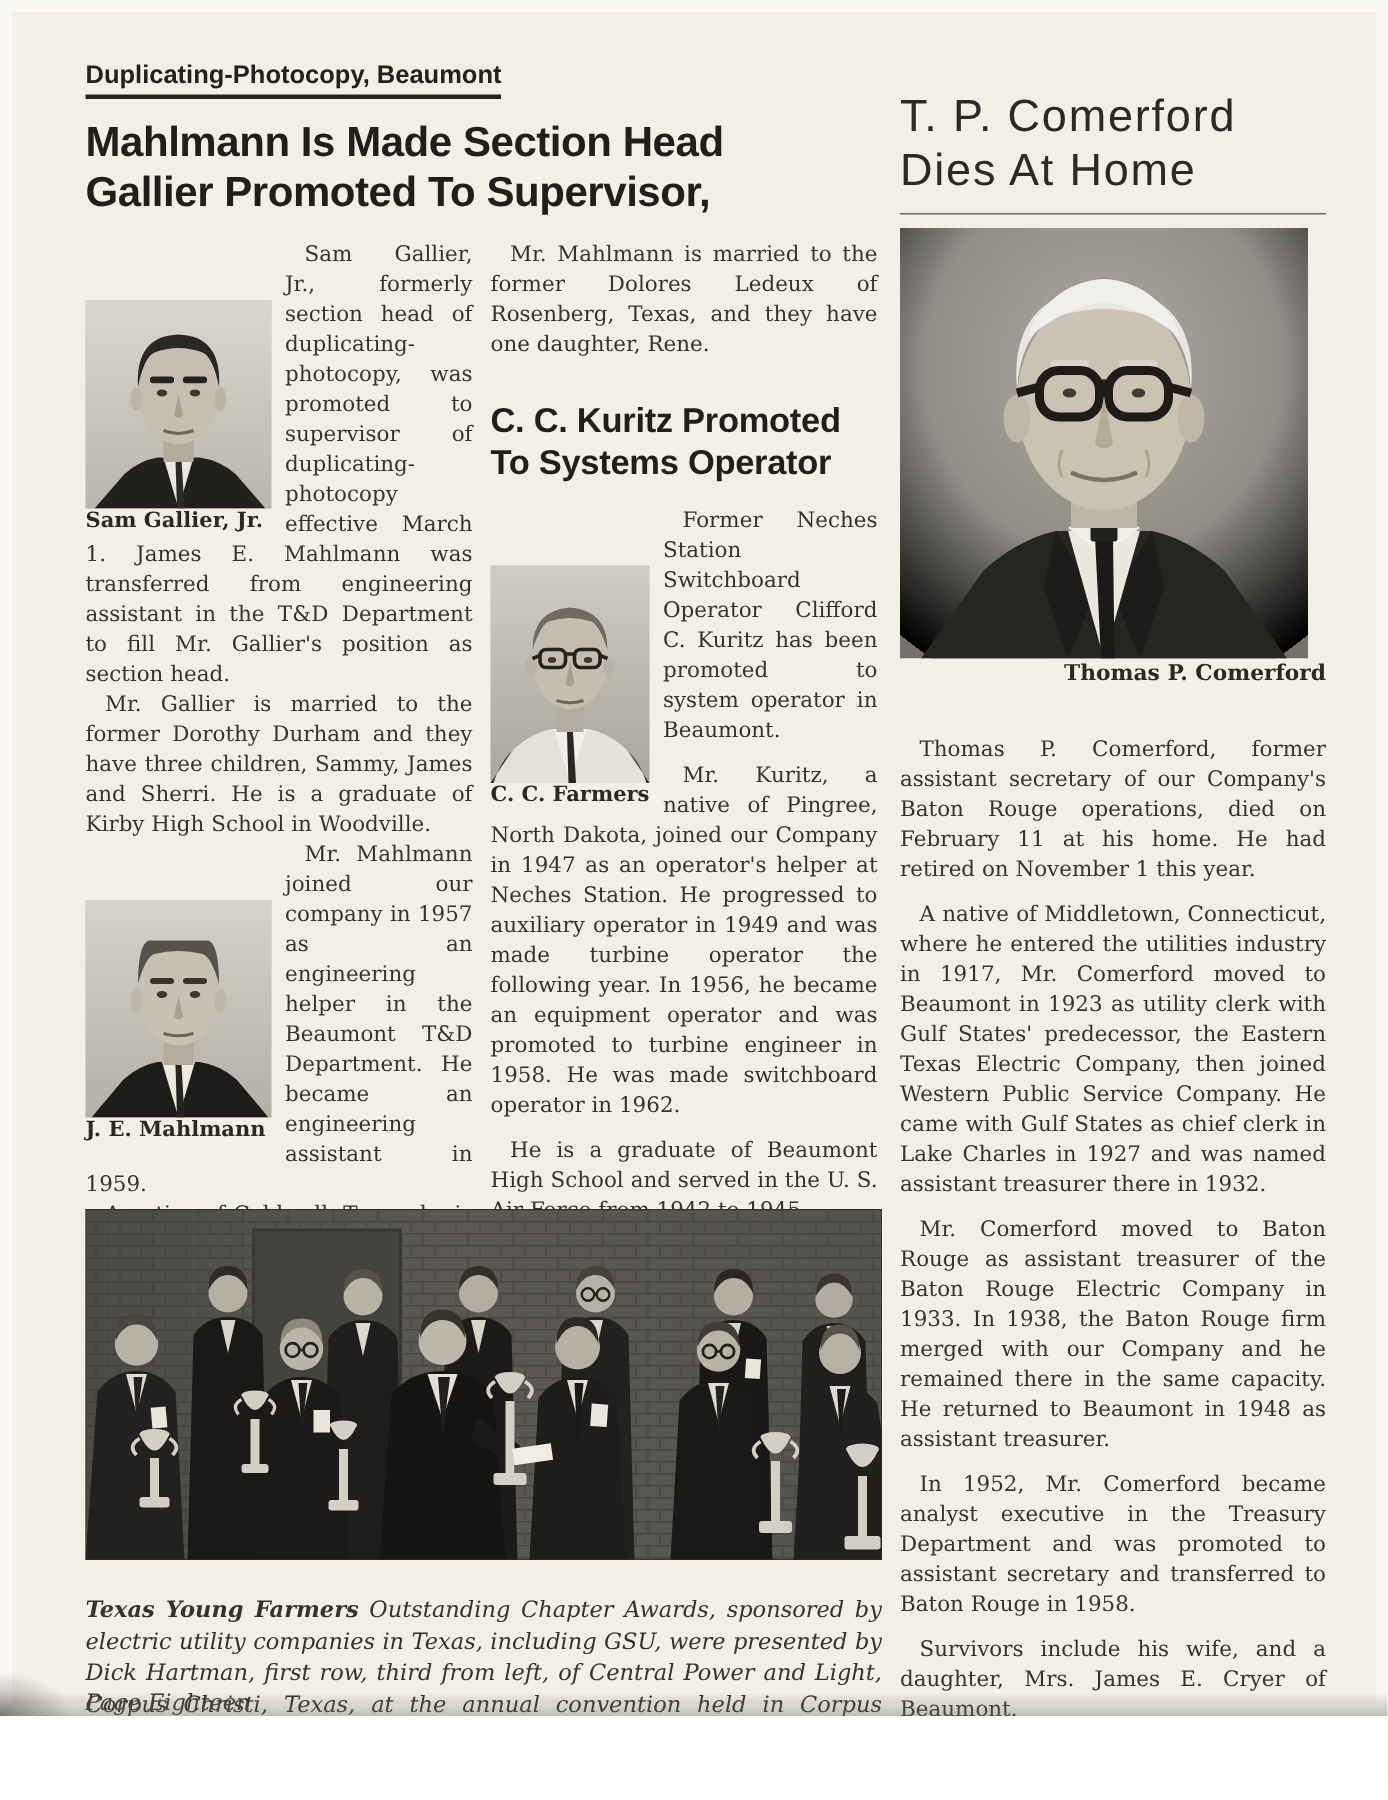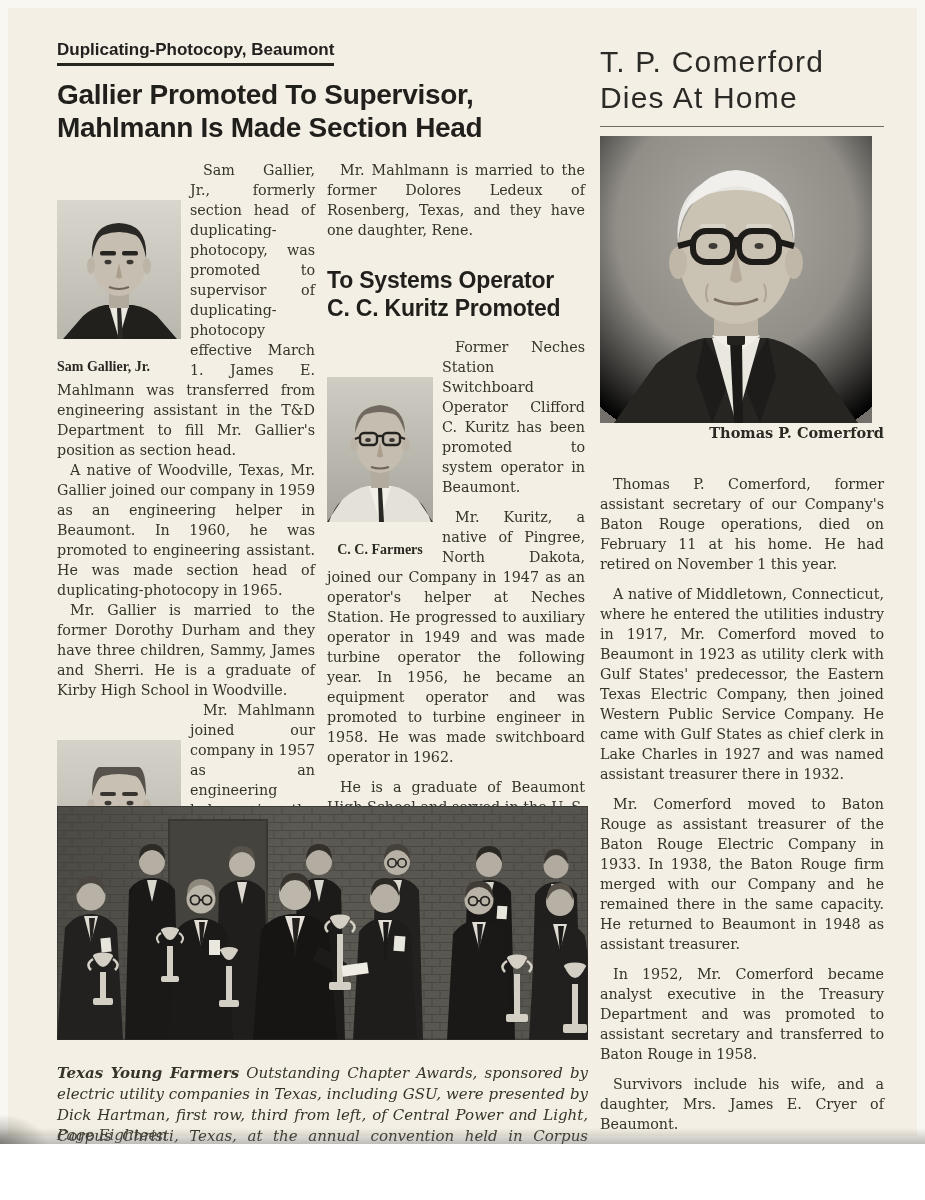--- a/index.html
+++ b/index.html
@@ -21,29 +21,29 @@
   .headline-main {
     position:absolute; left:57px; top:78px; width:540px;
     font-family:"Liberation Sans", sans-serif;
     font-weight:700; font-size:28px; line-height:33px;
     letter-spacing:-0.3px; color:#201f1c;
   }
   
   .col { position:absolute; font-size:14.3px; line-height:20px; text-align:justify; }
   .col-left  { left:57px;  top:160px; width:258px; }
   .col-mid   { left:327px; top:160px; width:258px; }
-  .col-right { left:600px; top:44px;  width:284px; }
+  .col-right { left:600px; top:60px;  width:284px; }
   .col p { margin:0; text-indent:13px; }
   .col-mid p.gap, .col-right p.gap { margin-bottom:10px; }
   
   .ph-float { float:left; margin:40px 9px 3px 0; }
   .ph-float svg { display:block; background:#c9c6bd; }
   .ph-cap {
     display:block; font-weight:700; font-size:14px; line-height:17px;
-    margin-top:19px; text-indent:0; text-align:left; color:#2b2924;font-family:Liberation Serif, serif;
+    margin-top:0; text-indent:0; text-align:left; color:#2b2924;
   }
   .ph-cap.center { text-align:center; }
   
   .headline-k {
     font-family:"Liberation Sans", sans-serif; font-weight:700;
     font-size:23px; line-height:28px; letter-spacing:-0.2px; color:#201f1c;
     margin:26px 0 15px 0; text-align:left;
   }
   
   .headline-c {
@@ -81,22 +81,22 @@
     background:radial-gradient(ellipse at 0% 100%, rgba(60,58,52,0.5), rgba(60,58,52,0) 70%);
   }
 </style>
 </head>
 <body>
 
 <div class="page">
 
   <div class="kicker">Duplicating-Photocopy, Beaumont</div>
   <div class="headline-main">
+    <span style="display:block">Mahlmann Is Made Section Head</span>
     <span style="display:block">Gallier Promoted To Supervisor,</span>
-    <span style="display:block">Mahlmann Is Made Section Head</span>
   </div>
 
   <div class="col col-left">
     <p>
       <span class="ph-float" style="width:124px">
         <svg width="124" height="139" viewBox="0 0 124 139">
           <defs>
             <linearGradient id="pbg1" x1="0" y1="0" x2="0" y2="1">
               <stop offset="0" stop-color="#d9d6cd"></stop>
                 <stop offset="1" stop-color="#b9b6ad"></stop>
@@ -115,21 +115,20 @@
           <rect x="65" y="51" width="16" height="4.5" rx="2" fill="#262421"></rect>
           <ellipse cx="51" cy="62" rx="3.5" ry="2.3" fill="#3b3834"></ellipse>
           <ellipse cx="73" cy="62" rx="3.5" ry="2.3" fill="#3b3834"></ellipse>
           <path d="M62 63 L59 77 Q62 80 65 77 Z" fill="#ab9e8c"></path>
           <path d="M52 87 Q62 91 72 87" stroke="#6f6455" stroke-width="2" fill="none"></path>
         </svg>
         <span class="ph-cap">Sam Gallier, Jr.</span>
       </span>
       <span>Sam Gallier, Jr., formerly section head of duplicating-photocopy, was promoted to supervisor of duplicating-photocopy effective March 1. James E. Mahlmann was transferred from engineering assistant in the T&amp;D Department to fill Mr. Gallier's position as section head.</span>
     </p>
-    <p>A native of Woodville, Texas, Mr. Gallier joined our company in 1959 as an engineering helper in Beaumont. In 1960, he was promoted to engineering assistant. He was made section head of duplicating-photocopy in 1965.</p>
     <p>Mr. Gallier is married to the former Dorothy Durham and they have three children, Sammy, James and Sherri. He is a graduate of Kirby High School in Woodville.</p>
     <p>
       <span class="ph-float" style="width:124px">
         <svg width="124" height="145" viewBox="0 0 124 145">
           <defs>
             <linearGradient id="pbg2" x1="0" y1="0" x2="0" y2="1">
               <stop offset="0" stop-color="#d5d2c9"></stop>
                 <stop offset="1" stop-color="#b3b0a7"></stop>
             </linearGradient>
           </defs>
@@ -152,22 +151,22 @@
         <span class="ph-cap">J. E. Mahlmann</span>
       </span>
       <span>Mr. Mahlmann joined our company in 1957 as an engineering helper in the Beaumont T&amp;D Department. He became an engineering assistant in 1959.</span>
     </p>
     <p>A native of Caldwell, Texas, he is a graduate of Caldwell High School and has attended Lamar Tech in Beaumont.</p>
   </div>
 
   <div class="col col-mid">
     <p class="gap">Mr. Mahlmann is married to the former Dolores Ledeux of Rosenberg, Texas, and they have one daughter, Rene.</p>
     <div class="headline-k">
+      <span style="display:block">C. C. Kuritz Promoted</span>
       <span style="display:block">To Systems Operator</span>
-      <span style="display:block">C. C. Kuritz Promoted</span>
     </div>
     <p class="gap">
       <span class="ph-float" style="width:106px">
         <svg width="106" height="145" viewBox="0 0 106 145">
           <defs>
             <linearGradient id="pbg3" x1="0" y1="0" x2="0" y2="1">
               <stop offset="0" stop-color="#cfccc3"></stop>
                 <stop offset="1" stop-color="#a8a59c"></stop>
             </linearGradient>
           </defs>

